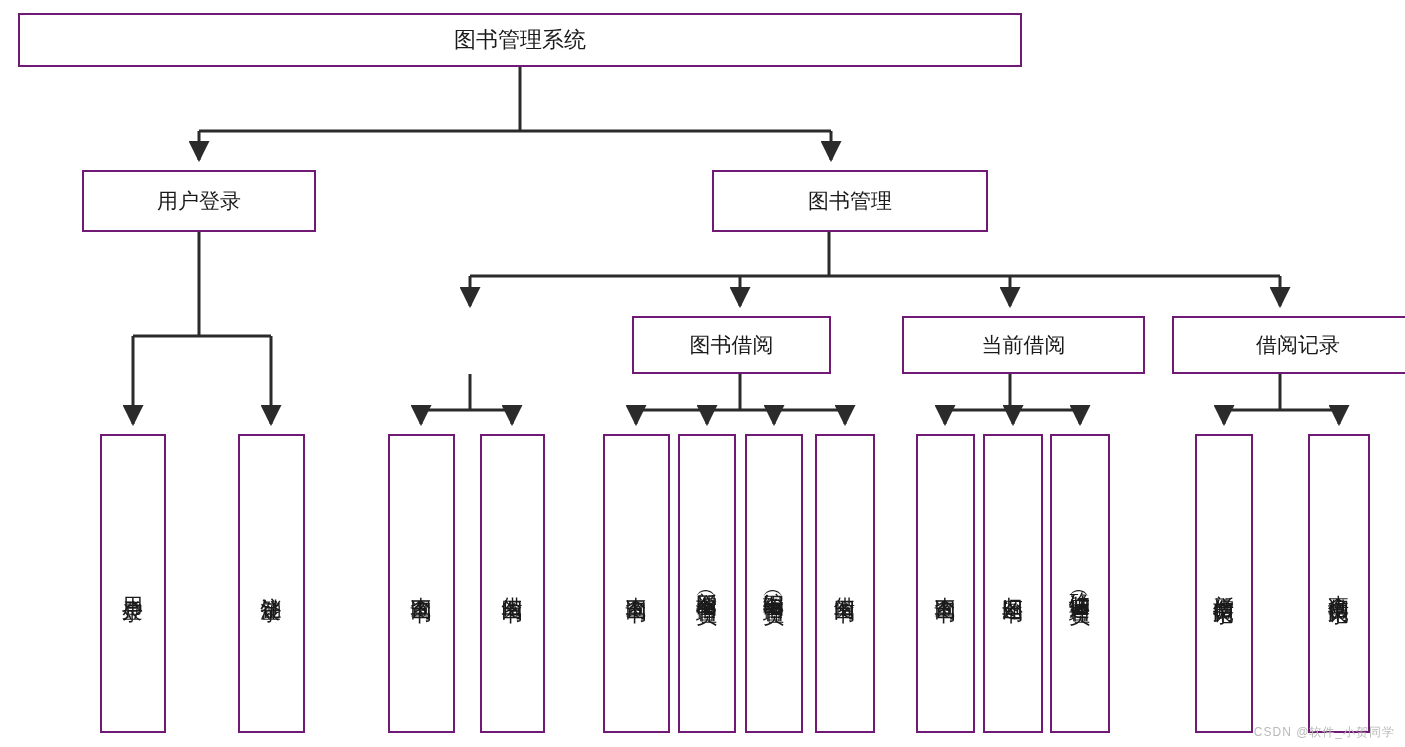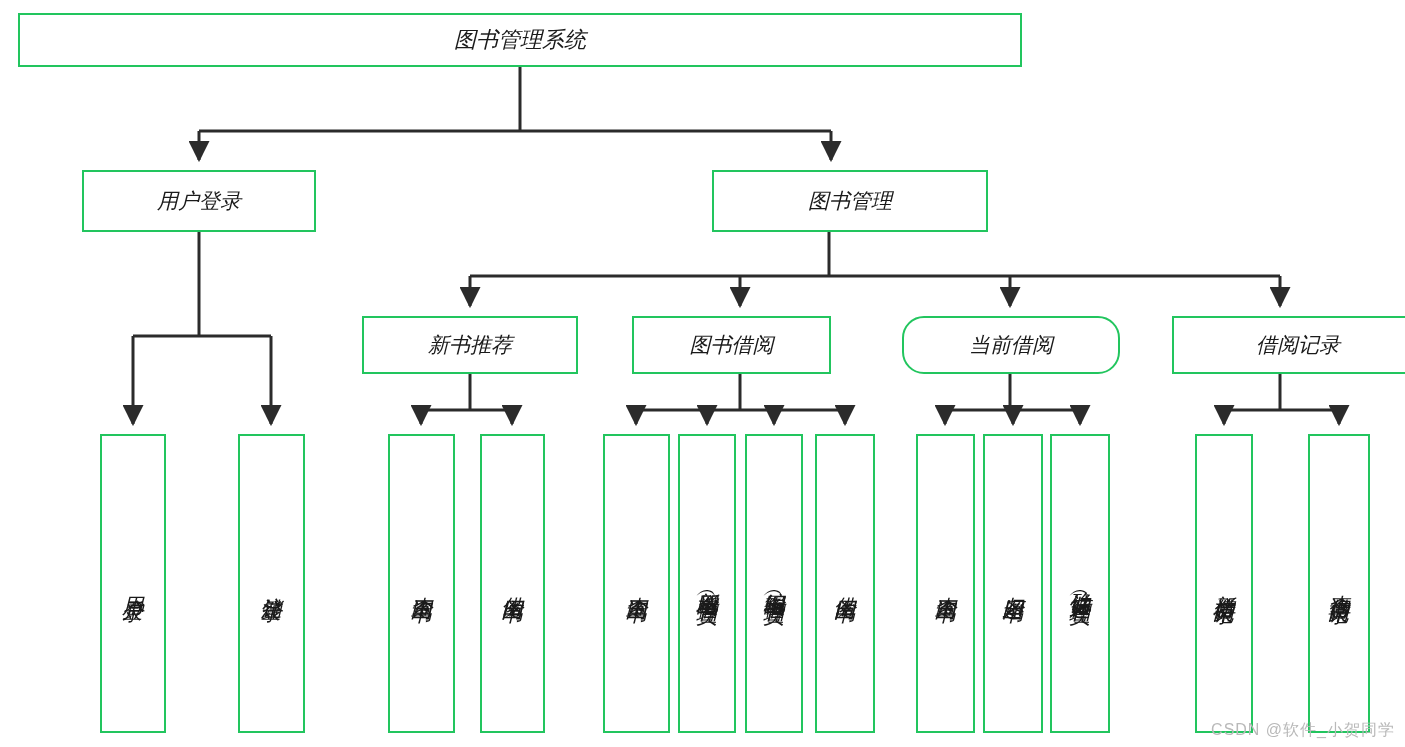--- a/index.html
+++ b/index.html
@@ -10,26 +10,25 @@
     overflow:hidden;
     position:relative;
   }
   #canvas{position:absolute;left:0;top:0;width:1405px;height:747px;}
   svg.edges{position:absolute;left:0;top:0;width:1405px;height:747px;pointer-events:none;}
 
   .node{
     position:absolute;
     box-sizing:border-box;
     background:#ffffff;
-    border:2px solid #22c55e;
+    border:2px solid #701a75;
     display:flex;
     align-items:center;
     justify-content:center;
     color:#1a1a1a;
-    font-style:italic;
   }
   .node .label{
     display:block;
     text-align:center;
     white-space:nowrap;
     line-height:1.05;
   }
 
   
   .lvl0{left:18px;top:13px;width:1004px;height:54px;}
@@ -39,42 +38,42 @@
   .lvl1{top:170px;height:62px;}
   .lvl1 .label{font-size:21px;}
   .n-userlogin{left:82px;width:234px;}
   .n-bookmgmt{left:712px;width:276px;}
 
   
   .lvl2{top:316px;height:58px;}
   .lvl2 .label{font-size:21px;}
   .n-newbook{left:362px;width:216px;}
   .n-borrow{left:632px;width:199px;}
-  .n-current{left:902px;width:218px;border-radius:22px;}
+  .n-current{left:902px;width:243px;}
   .n-record{left:1172px;width:252px;}
 
   
   .leaf{
     top:434px;height:299px;
     align-items:center;
     justify-content:center;
   }
   .leaf .label{
     writing-mode:vertical-rl;
     text-orientation:upright;
     white-space:nowrap;
     font-size:21px;
     letter-spacing:2px;
     line-height:1;
   }
 
   .watermark{
     position:absolute;
     right:10px;bottom:6px;
-    font-size:16px;
+    font-size:12px;
     color:#b9b9b9;
     letter-spacing:1px;
     white-space:nowrap;
     user-select:none;
   }
 </style>
 </head>
 <body>
 
 <div id="canvas">
@@ -133,23 +132,20 @@
     <span class="label">图书管理系统</span>
   </div>
 
   <div class="node lvl1 n-userlogin">
     <span class="label">用户登录</span>
   </div>
   <div class="node lvl1 n-bookmgmt">
     <span class="label">图书管理</span>
   </div>
 
-  <div class="node lvl2 n-newbook">
-    <span class="label">新书推荐</span>
-  </div>
   <div class="node lvl2 n-borrow">
     <span class="label">图书借阅</span>
   </div>
   <div class="node lvl2 n-current">
     <span class="label">当前借阅</span>
   </div>
   <div class="node lvl2 n-record">
     <span class="label">借阅记录</span>
   </div>
 

